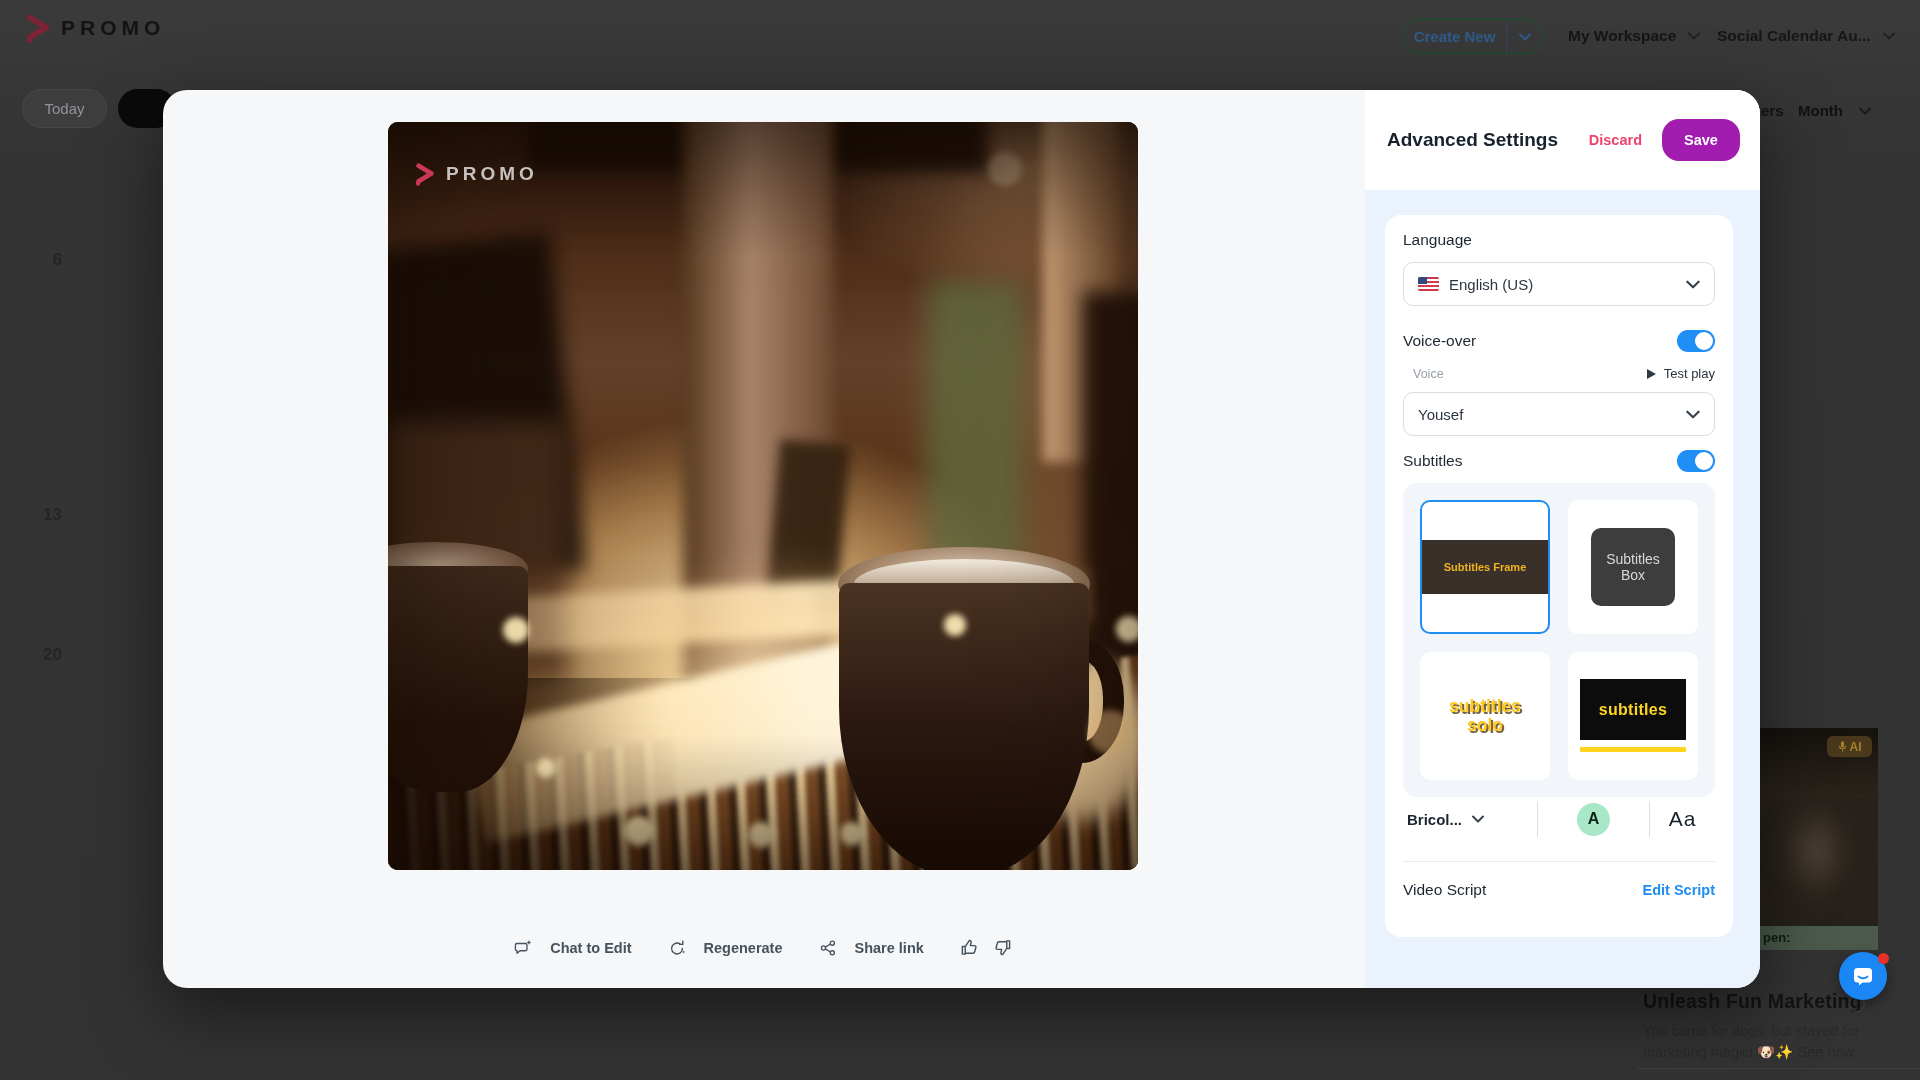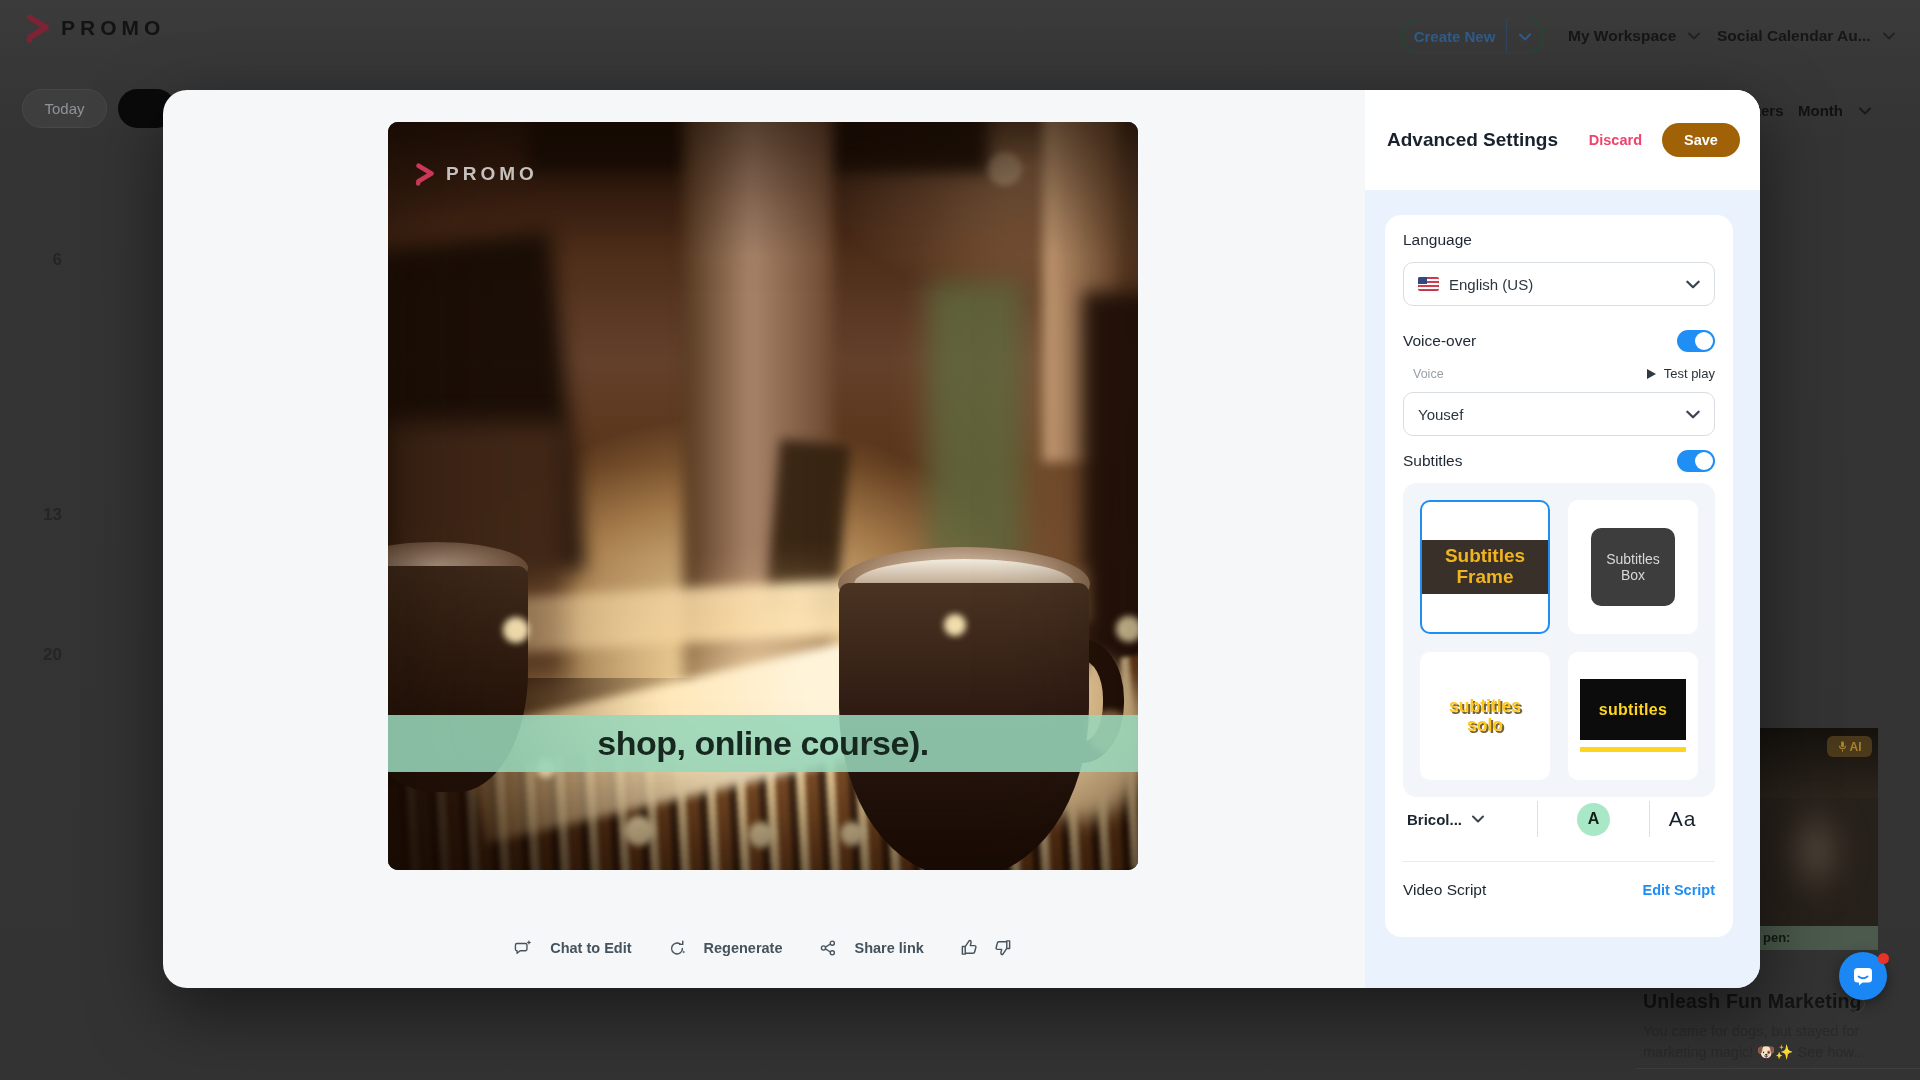--- a/index.html
+++ b/index.html
@@ -89,21 +89,21 @@
     color:#46525c;font-size:14.5px;font-weight:600;}
   .action-item{display:flex;align-items:center;gap:18px;cursor:pointer;}
   .thumbs{display:flex;align-items:center;gap:14px;}
 
   
   .panel{position:absolute;left:1202px;top:0;width:395px;height:898px;border-radius:0 24px 24px 0;overflow:hidden;background:#e9f2fd;}
   .panel-hdr{position:absolute;left:0;top:0;width:395px;height:100px;background:#ffffff;display:flex;align-items:center;
     padding:0 20px 0 22px;box-sizing:border-box;}
   .panel-hdr .p-title{flex:1;font-size:19px;font-weight:800;color:#18222e;}
   .discard{color:#f0436b;font-size:14.5px;font-weight:600;margin-right:20px;cursor:pointer;}
-  .save-btn{width:78px;height:34px;border-radius:17px;background:#a16207;color:#ffffff;font-size:14.5px;font-weight:600;
+  .save-btn{width:78px;height:42px;border-radius:17px;background:#a21caf;color:#ffffff;font-size:14.5px;font-weight:600;
     display:flex;align-items:center;justify-content:center;border:none;}
   .panel-card{position:absolute;left:20px;top:125px;width:348px;height:722px;background:#ffffff;border-radius:16px;
     padding:16px 18px;box-sizing:border-box;}
   .fld-label{font-size:15.5px;font-weight:500;color:#1d2733;}
   .select{margin-top:13px;height:44px;border:1px solid #d8dde2;border-radius:10px;display:flex;align-items:center;
     padding:0 14px;box-sizing:border-box;font-size:15px;color:#2c3640;background:#fff;cursor:pointer;}
   .select .sel-spacer{flex:1;}
   .flag{width:21px;height:14px;border-radius:2px;margin-right:10px;position:relative;overflow:hidden;
     background:repeating-linear-gradient(180deg,#d23c4e 0 2px,#ffffff 2px 4px);box-shadow:0 0 0 1px rgba(0,0,0,.08) inset;}
   .flag::after{content:"";position:absolute;left:0;top:0;width:9px;height:7px;background:#31497e;}
@@ -117,21 +117,21 @@
   .testplay{display:flex;align-items:center;gap:8px;font-size:13px;color:#2a333c;font-weight:500;cursor:pointer;}
   .play-tri{width:0;height:0;border-left:9px solid #2e3942;border-top:5.5px solid transparent;border-bottom:5.5px solid transparent;}
 
   .styles-wrap{margin-top:11px;height:314px;background:#f2f5f9;border-radius:14px;padding:17px;box-sizing:border-box;
     display:grid;grid-template-columns:1fr 1fr;gap:18px;}
   .style-card{background:#fff;border-radius:10px;border:2px solid transparent;position:relative;display:flex;
     align-items:center;justify-content:center;box-sizing:border-box;cursor:pointer;overflow:hidden;}
   .style-card.selected{border-color:#1f8ef2;}
   .sf-band{position:absolute;left:0;top:50%;transform:translateY(-50%);width:100%;height:54px;background:#39302a;
     display:flex;align-items:center;justify-content:center;}
-  .sf-band span{width:84px;text-align:center;color:#f0b41f;font-size:19px;font-weight:600;line-height:1.1;}
+  .sf-band span{width:84px;text-align:center;color:#f0b41f;font-size:11px;font-weight:600;line-height:1.1;}
   .sb-box{background:#3d3d3d;border-radius:10px;padding:23px 13px;color:#d8d8d8;font-size:14px;line-height:1.15;
     width:58px;text-align:center;box-sizing:content-box;}
   .ss-text{width:112px;text-align:center;color:#ffc71f;font-size:17.5px;font-weight:800;line-height:1.08;
     text-shadow:2px 2px 0 rgba(80,60,10,.8);}
   .su-col{display:flex;flex-direction:column;align-items:center;}
   .su-box{width:106px;height:61px;background:#0c0c0c;display:flex;align-items:center;justify-content:center;}
   .su-box span{color:#ffd51f;font-size:16px;font-weight:600;letter-spacing:.3px;}
   .su-bar{width:106px;height:5px;background:#ffd41f;margin-top:7px;border-radius:1px;}
 
   .font-row{height:44px;display:flex;align-items:center;}
@@ -271,23 +271,20 @@
         <div class="bk" style="left:600px;top:30px;width:34px;height:34px;background:rgba(255,240,205,.3);"></div>
         <div class="vignette"></div>
       </div>
       <div class="watermark">
         <svg width="22" height="24" viewBox="0 0 24 26" style="color:#d93b5e;">
           <path d="M5 4 L19 12.5 L5 21" fill="none" stroke="currentColor" stroke-width="5" stroke-linejoin="round" stroke-linecap="round"></path>
           <circle cx="4.5" cy="23.4" r="2.4" fill="currentColor"></circle>
         </svg>
         <span class="wm-txt">PROMO</span>
       </div>
-      <div class="sub-band">
-        <span>shop, online course).</span>
-      </div>
     </div>
 
     <div class="action-bar">
       <div class="action-item">
         <svg width="18" height="18" viewBox="0 0 20 20">
           <path d="M3.2 5 h9.6 a1.6 1.6 0 0 1 1.6 1.6 v4.8 a1.6 1.6 0 0 1 -1.6 1.6 h-6 l-3.4 2.8 v-2.8 a1.6 1.6 0 0 1 -1.8 -1.6 v-4.8 a1.6 1.6 0 0 1 1.6 -1.6 z" fill="none" stroke="#46525c" stroke-width="1.5" stroke-linejoin="round"></path>
           <path d="M16.6 1.2 l.8 1.8 1.8 .8 -1.8 .8 -.8 1.8 -.8 -1.8 -1.8 -.8 1.8 -.8 z" fill="#46525c"></path>
         </svg>
         <span>Chat to Edit</span>
       </div>

